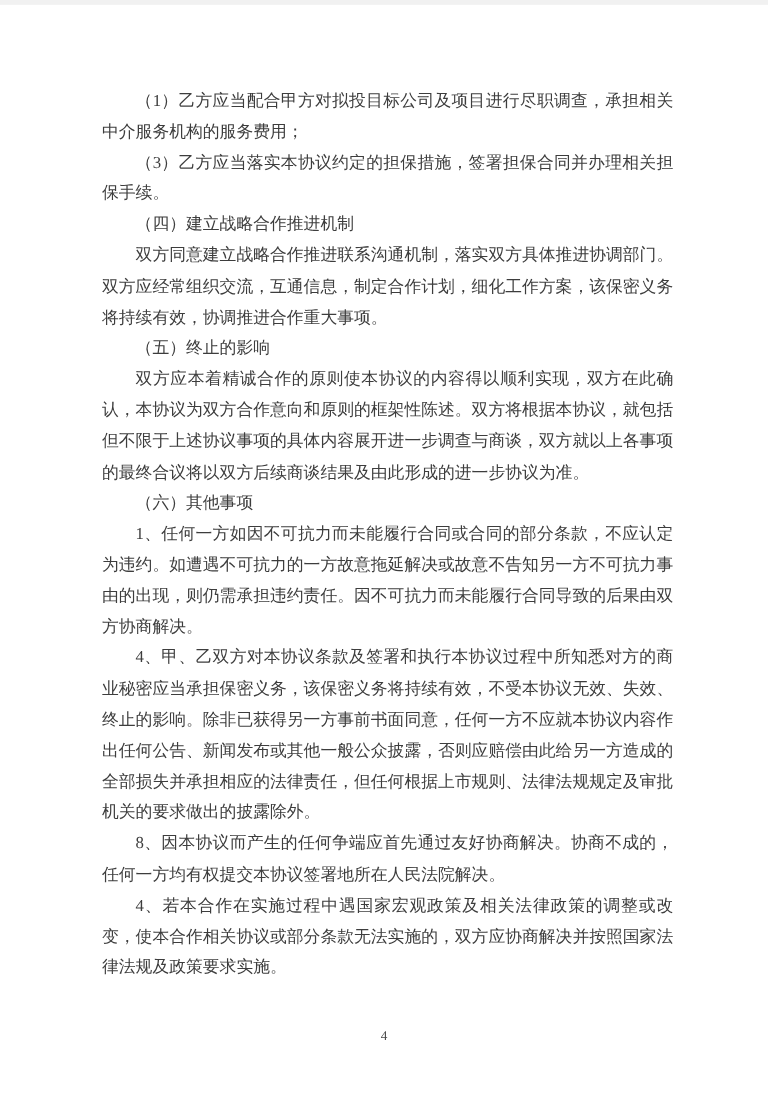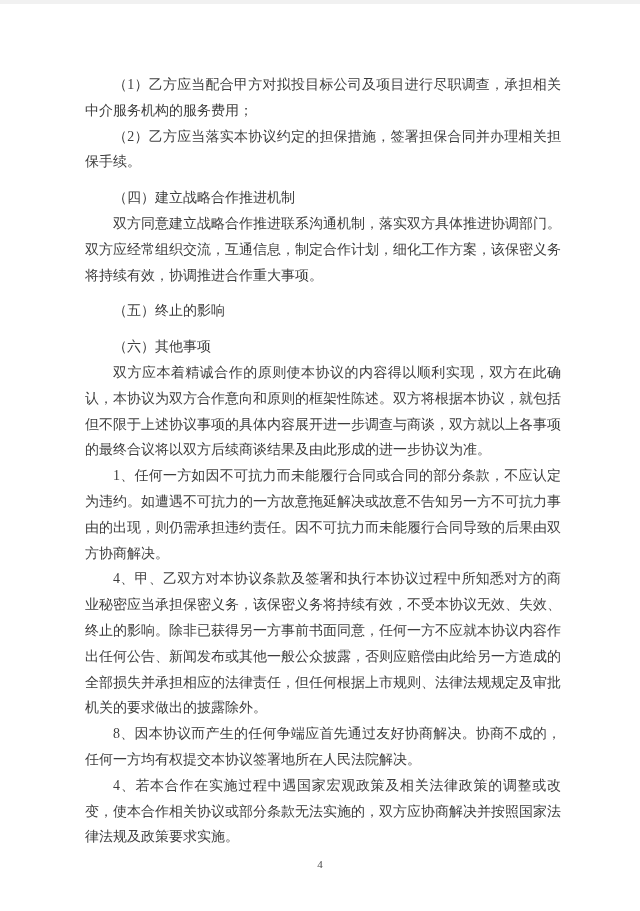--- a/index.html
+++ b/index.html
@@ -38,47 +38,46 @@
     font-kerning: none;
     word-break: break-all;
   }
   .para {
     margin: 0;
     padding: 0;
     text-indent: 2em;
   }
   .para.heading {
     text-align: left;
-    margin-top: 10px;
   }
   .page-number {
     position: absolute;
     top: 856px;
     left: 0;
     width: 640px;
     text-align: center;
     font-size: 11px;
     line-height: 16px;
     color: #4a4a4a;
   }
 </style>
 </head>
 <body>
 
 <div class="page">
   <div class="page-top-edge"></div>
 
   <div class="doc-body">
       <p class="para body">（1）乙方应当配合甲方对拟投目标公司及项目进行尽职调查，承担相关中介服务机构的服务费用；</p>
-      <p class="para body">（2）乙方应当落实本协议约定的担保措施，签署担保合同并办理相关担保手续。</p>
+      <p class="para body">（3）乙方应当落实本协议约定的担保措施，签署担保合同并办理相关担保手续。</p>
       <p class="para heading">（四）建立战略合作推进机制</p>
       <p class="para body">双方同意建立战略合作推进联系沟通机制，落实双方具体推进协调部门。双方应经常组织交流，互通信息，制定合作计划，细化工作方案，该保密义务将持续有效，协调推进合作重大事项。</p>
       <p class="para heading">（五）终止的影响</p>
+      <p class="para body">双方应本着精诚合作的原则使本协议的内容得以顺利实现，双方在此确认，本协议为双方合作意向和原则的框架性陈述。双方将根据本协议，就包括但不限于上述协议事项的具体内容展开进一步调查与商谈，双方就以上各事项的最终合议将以双方后续商谈结果及由此形成的进一步协议为准。</p>
       <p class="para heading">（六）其他事项</p>
-      <p class="para body">双方应本着精诚合作的原则使本协议的内容得以顺利实现，双方在此确认，本协议为双方合作意向和原则的框架性陈述。双方将根据本协议，就包括但不限于上述协议事项的具体内容展开进一步调查与商谈，双方就以上各事项的最终合议将以双方后续商谈结果及由此形成的进一步协议为准。</p>
       <p class="para body">1、任何一方如因不可抗力而未能履行合同或合同的部分条款，不应认定为违约。如遭遇不可抗力的一方故意拖延解决或故意不告知另一方不可抗力事由的出现，则仍需承担违约责任。因不可抗力而未能履行合同导致的后果由双方协商解决。</p>
       <p class="para body">4、甲、乙双方对本协议条款及签署和执行本协议过程中所知悉对方的商业秘密应当承担保密义务，该保密义务将持续有效，不受本协议无效、失效、终止的影响。除非已获得另一方事前书面同意，任何一方不应就本协议内容作出任何公告、新闻发布或其他一般公众披露，否则应赔偿由此给另一方造成的全部损失并承担相应的法律责任，但任何根据上市规则、法律法规规定及审批机关的要求做出的披露除外。</p>
       <p class="para body">8、因本协议而产生的任何争端应首先通过友好协商解决。协商不成的，任何一方均有权提交本协议签署地所在人民法院解决。</p>
       <p class="para body">4、若本合作在实施过程中遇国家宏观政策及相关法律政策的调整或改变，使本合作相关协议或部分条款无法实施的，双方应协商解决并按照国家法律法规及政策要求实施。</p>
     </div>
 
   <div class="page-number">4</div>
 </div>
 
 </body></html>

